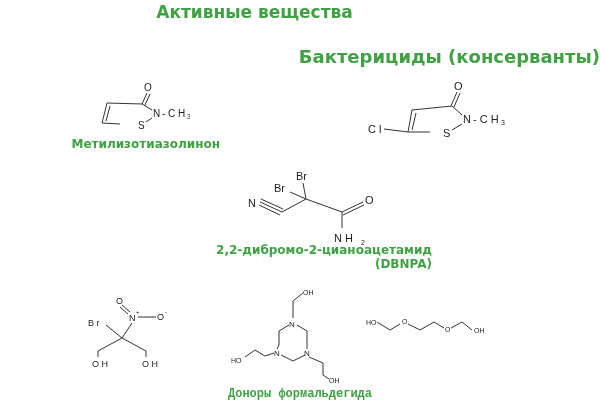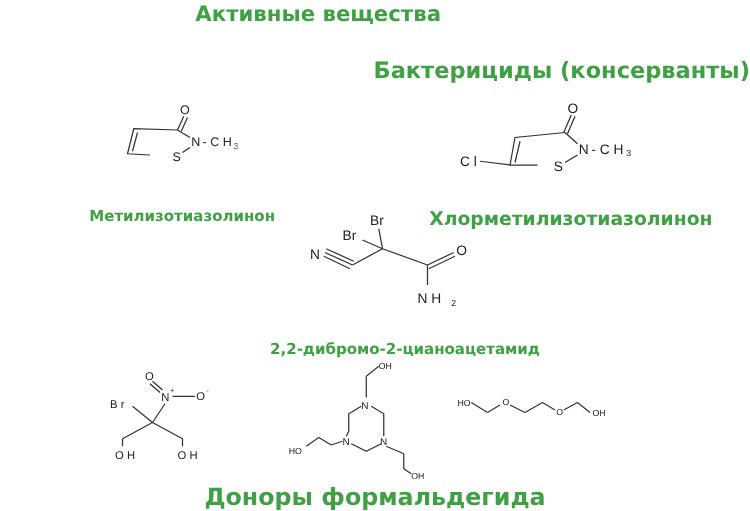--- a/index.html
+++ b/index.html
@@ -1,18 +1,18 @@
 <!DOCTYPE html>
 <html><head>
 <meta charset="utf-8">
 <style>
   html, body { margin:0; padding:0; background:#ffffff; }
   body { width:600px; height:409px; position:relative; overflow:hidden; font-family:"Liberation Sans", sans-serif; }
   .title { position:absolute; color:#3fa143; font-weight:bold; font-family:"DejaVu Sans", sans-serif; }
-  .label { position:absolute; color:#3fa143; font-weight:bold; font-family:"DejaVu Sans", sans-serif; text-align:right;margin-top:29px; }
+  .label { position:absolute; color:#3fa143; font-weight:bold; font-family:"DejaVu Sans", sans-serif; text-align:right; }
   .mol { position:absolute; }
   svg text { font-family:"Liberation Sans", sans-serif; fill:#222; }
   svg line, svg polyline, svg polygon { stroke:#333; stroke-width:1; fill:none; }
 </style>
 </head>
 <body>
 
 <div class="title" style="left:0;width:509px;text-align:center;top:2px;font-size:17px;">Активные вещества</div>
 <div class="title" style="left:0;width:600px;text-align:right;top:46px;font-size:18px;">Бактерициды (консерванты)</div>
 
@@ -42,21 +42,20 @@
   <line x1="92" y1="28" x2="102" y2="37"></line>
   <text x="103" y="45" font-size="11">N</text>
   <text x="113" y="45" font-size="11">- C H</text>
   <text x="141" y="47" font-size="7">3</text>
   <text x="83" y="59" font-size="11">S</text>
   <line x1="102" y1="46" x2="92" y2="52"></line>
   <text x="8" y="55" font-size="11">C l</text>
   <line x1="24" y1="51" x2="48" y2="54"></line>
 </svg>
 <div class="label" style="left:330px;width:240px;top:137px;font-size:15px;">
-  <div>Хлорметилизотиазолинон</div>
 </div>
 
 <svg class="mol" style="left:240px;top:165px;" width="160" height="85">
   <text x="56" y="15" font-size="11">Br</text>
   <text x="34" y="27" font-size="11">Br</text>
   <line x1="63" y1="18" x2="66" y2="34"></line>
   <line x1="50" y1="27" x2="66" y2="34"></line>
   <line x1="66" y1="34" x2="102" y2="47"></line>
   <line x1="66" y1="34" x2="42" y2="47"></line>
   <line x1="42" y1="47" x2="20" y2="37"></line>
@@ -65,20 +64,21 @@
   <text x="8" y="42" font-size="11">N</text>
   <line x1="102" y1="47" x2="123" y2="37"></line>
     <line x1="103" y1="50" x2="124" y2="40"></line>
   <text x="125" y="39" font-size="11">O</text>
   <line x1="102" y1="47" x2="102" y2="63"></line>
   <text x="94" y="77" font-size="11">N H</text>
   <text x="121" y="80" font-size="7">2</text>
 </svg>
 <div class="label" style="left:212px;width:220px;top:243px;font-size:12px;text-align:right;">
   <div>2,2-дибромо-2-цианоацетамид</div>
+  <div>(DBNPA)</div>
 </div>
 
 <svg class="mol" style="left:70px;top:285px;" width="120" height="85">
   <text x="46" y="19" font-size="9">O</text>
   <line x1="52" y1="20" x2="60" y2="27"></line>
     <line x1="50" y1="22" x2="58" y2="29"></line>
   <text x="59" y="36" font-size="9">N</text>
   <text x="66" y="29" font-size="6">+</text>
   <line x1="68" y1="32" x2="86" y2="32"></line>
   <text x="87" y="35" font-size="9">O</text>
@@ -121,13 +121,13 @@
   <text x="40" y="14" font-size="7">O</text>
   <line x1="46" y1="14" x2="58" y2="20"></line>
     <line x1="58" y1="20" x2="72" y2="12"></line>
     <line x1="72" y1="12" x2="82" y2="18"></line>
   <text x="83" y="22" font-size="7">O</text>
   <line x1="89" y1="18" x2="100" y2="12"></line>
     <line x1="100" y1="12" x2="110" y2="20"></line>
   <text x="112" y="23" font-size="7">OH</text>
 </svg>
 
-<div class="title" style="left:0;width:600px;text-align:center;top:387px;font-size:19px;">Доноры формальдегида</div>
+<div class="title" style="left:0;width:600px;text-align:center;top:387px;font-size:12px;font-family:Liberation Mono, monospace;">Доноры формальдегида</div>
 
 </body></html>

